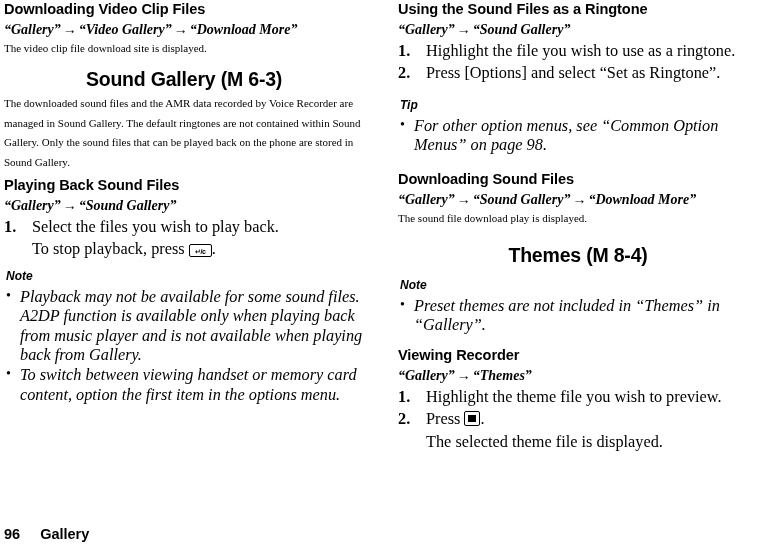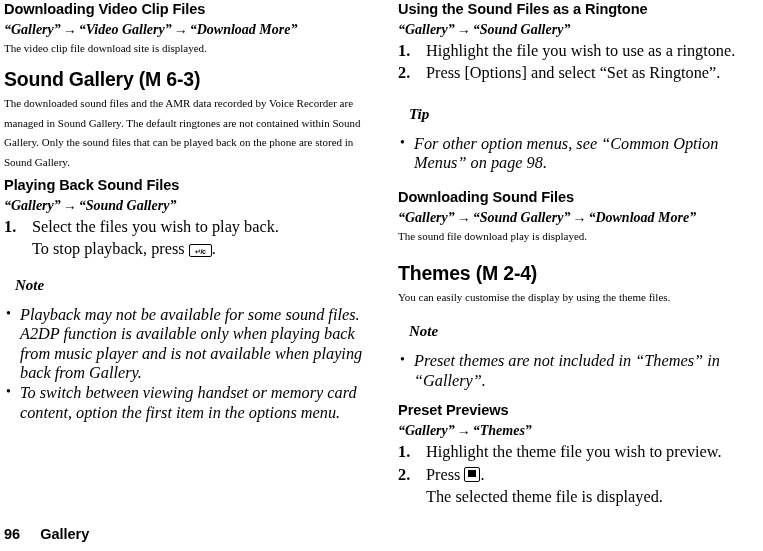--- a/index.html
+++ b/index.html
@@ -41,20 +41,21 @@
 
   
   h1.sec-title {
     font-family: "Liberation Sans", "DejaVu Sans", sans-serif;
     font-weight: bold;
     font-size: 19.5px;
     line-height: 22px;
     margin: 0;
     padding: 0;
     letter-spacing: -0.2px;
+    text-align: center;
   }
   h2.sub-title {
     font-family: "Liberation Sans", "DejaVu Sans", sans-serif;
     font-weight: bold;
     font-size: 14.6px;
     line-height: 18px;
     margin: 0;
     padding: 0;
     letter-spacing: -0.1px;
   }
@@ -105,26 +106,26 @@
     font-size: 16.3px;
   }
   .sub-line {
     padding-left: 28px;
     font-size: 16.3px;
     line-height: 19.4px;
   }
 
   
   .block-label {
-    font-family: Liberation Serif, serif;
+    font-family: Liberation Sans, sans-serif;
     font-weight: bold;
     font-style: italic;
-    font-size: 15px;
+    font-size: 12px;
     line-height: 18px;
-    margin: 11px;
+    margin: 2px;
   }
   ul.bullets {
     margin: 0;
     padding: 0;
     list-style: none;
   }
   ul.bullets > li {
     position: relative;
     padding-left: 16px;
     font-style: italic;
@@ -291,37 +292,36 @@
 
       <h2 class="sub-title">Downloading Sound Files</h2>
       <div class="sp-2"></div>
       <p class="nav-path">
         <span>“Gallery”</span><span class="arrow">→</span><span>“Sound Gallery”</span><span class="arrow">→</span><span>“Download More”</span>
       </p>
       <p class="body">The sound file download play is displayed.</p>
 
       <div class="sp-16"></div>
 
-      <h1 class="sec-title">Themes (M 2-4)</h1>
+      <h1 class="sec-title">Themes (M 8-4)</h1>
       <div class="sp-4"></div>
-      <p class="body">You can easily customise the display by using the theme files.</p>
 
       <div class="sp-4"></div>
 
       <p class="block-label">Note</p>
       <ul class="bullets">
         <li>
           <span class="dot">•</span>
           <span>Preset themes are not included in “Themes” in “Gallery”.</span>
         </li>
       </ul>
 
       <div class="sp-10"></div>
 
-      <h2 class="sub-title">Preset Previews</h2>
+      <h2 class="sub-title">Viewing Recorder</h2>
       <div class="sp-2"></div>
       <p class="nav-path">
         <span>“Gallery”</span><span class="arrow">→</span><span>“Themes”</span>
       </p>
       <div class="sp-2"></div>
       <ol class="steps">
         <li>
           <span class="num">1.</span>
           <span>Highlight the theme file you wish to preview.</span>
         </li>

